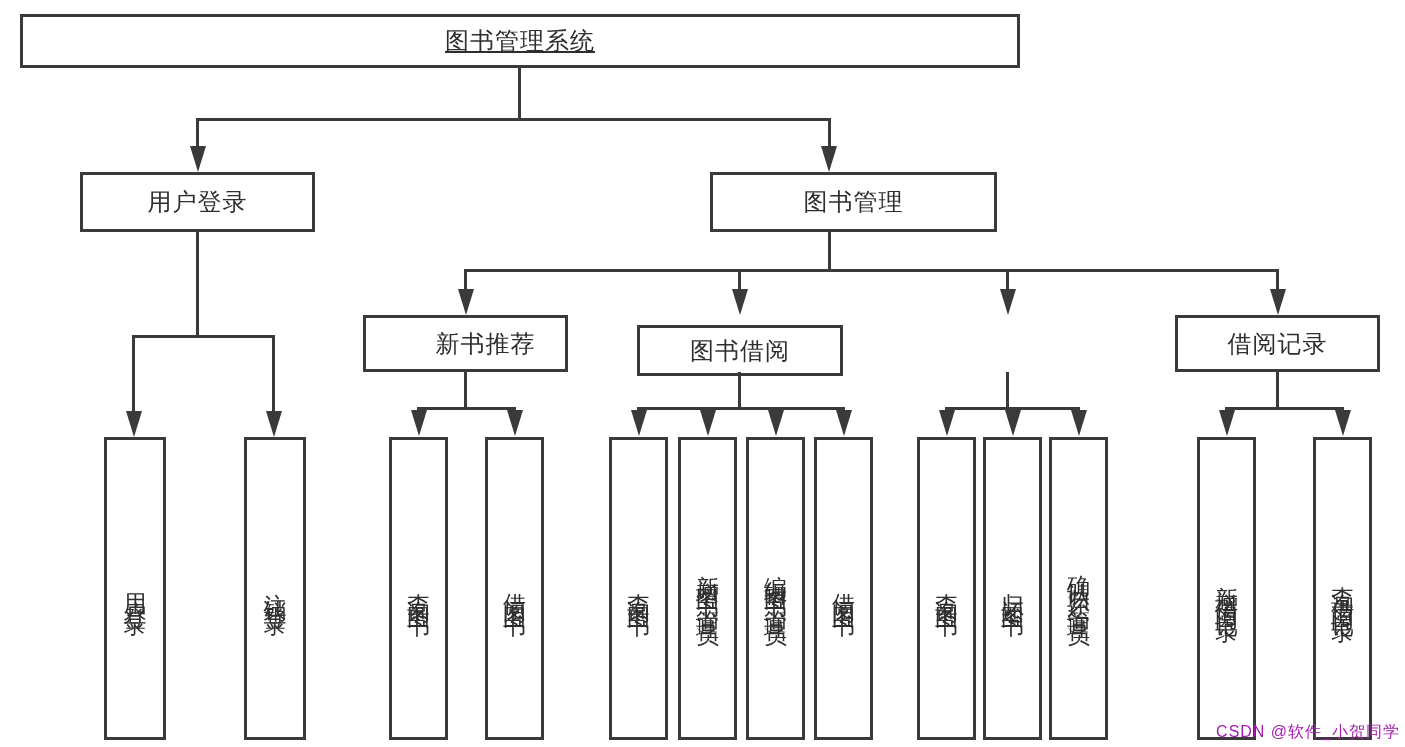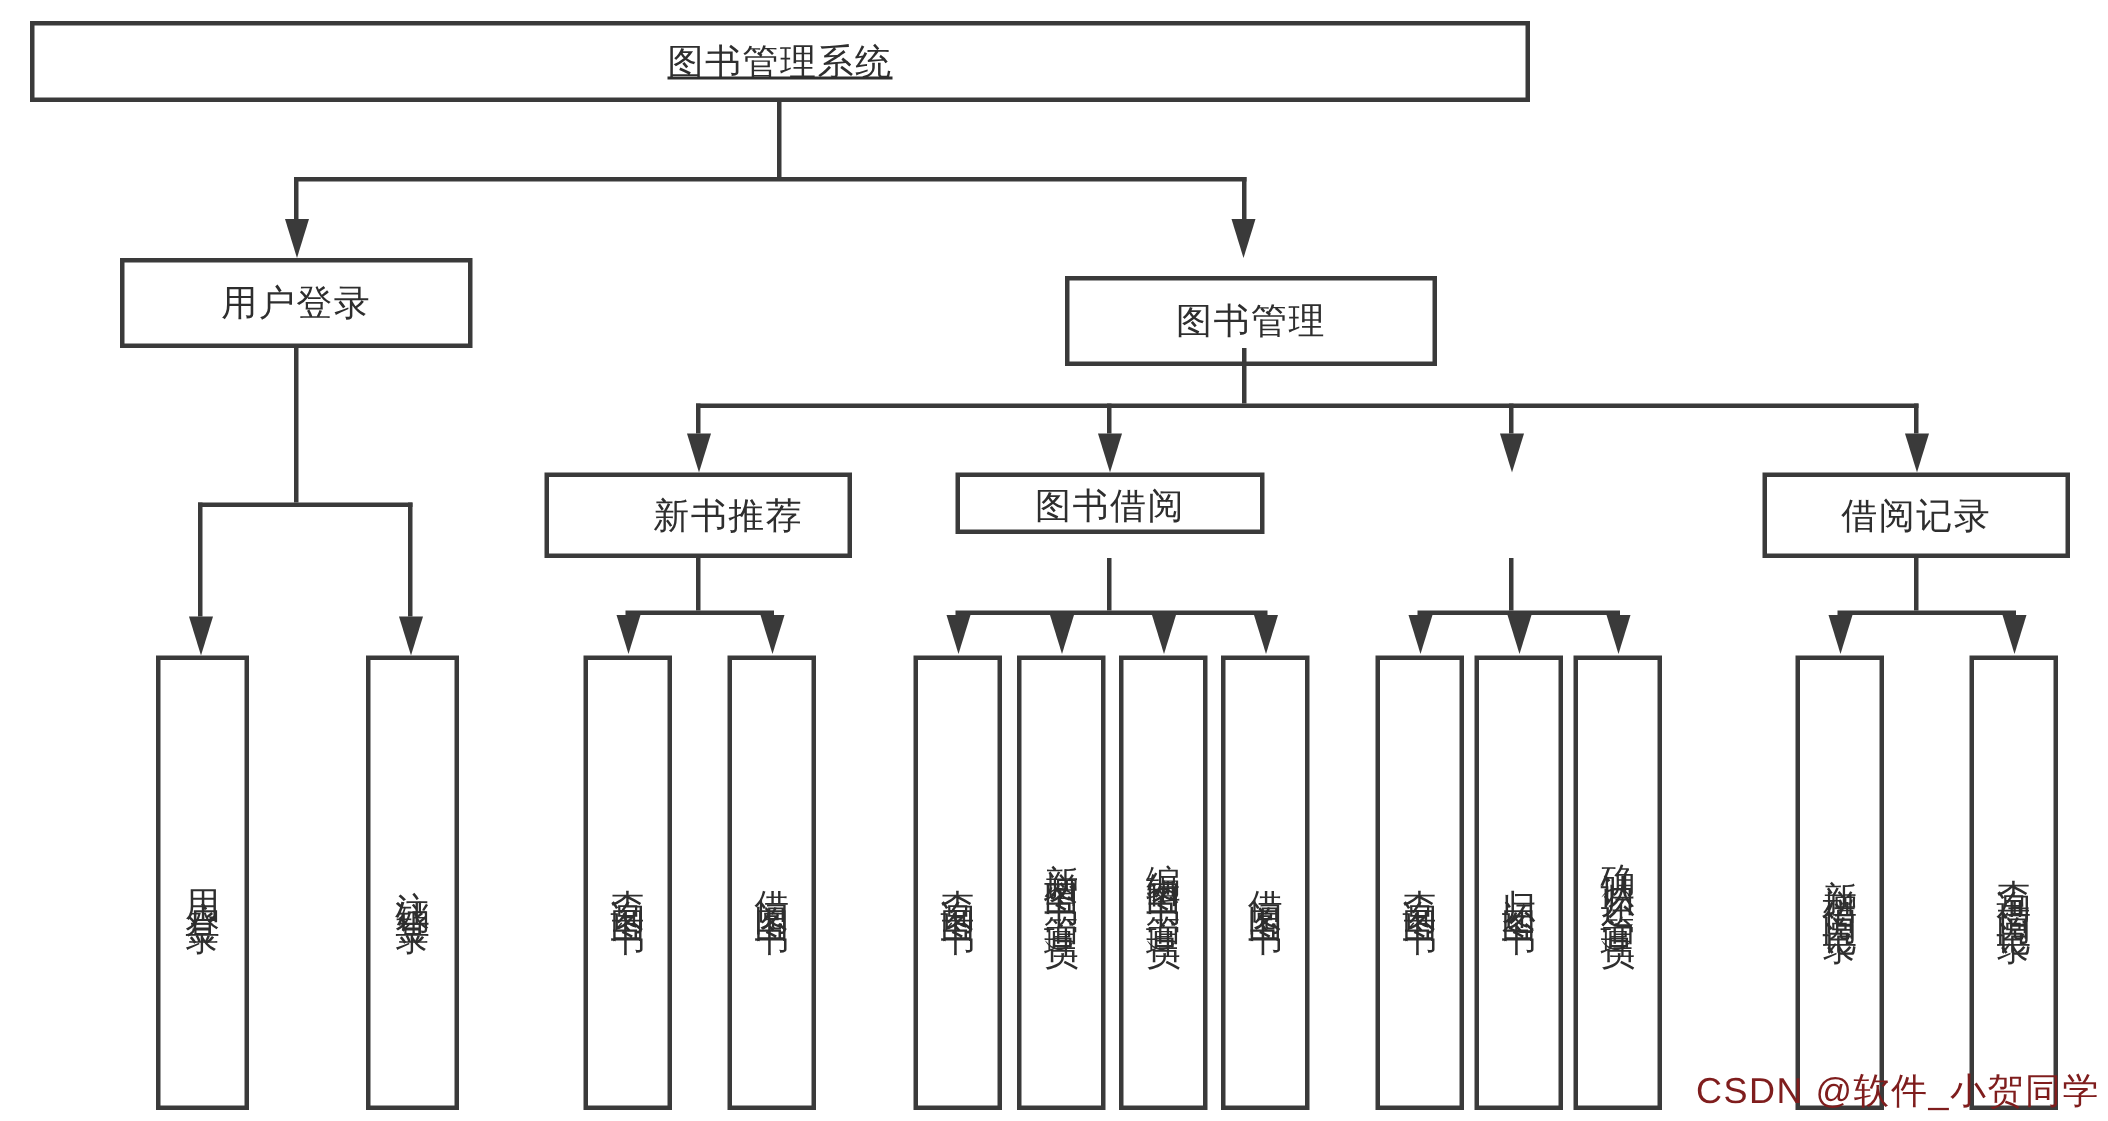--- a/index.html
+++ b/index.html
@@ -40,22 +40,22 @@
     position: absolute;
     width: 0; height: 0;
     border-left: 8px solid transparent;
     border-right: 8px solid transparent;
     border-top: 26px solid #3a3a3a;
   }
   .watermark {
     position: absolute;
     right: 5px;
     bottom: 4px;
-    font-size: 24px;
-    color: #7f1d1d;
+    font-size: 16px;
+    color: #a21caf;
     letter-spacing: 1px;
     z-index: 10;
     white-space: nowrap;
   }
 </style>
 </head>
 <body>
 
 <div class="canvas">
 
@@ -66,21 +66,21 @@
   <div class="vl" style="left:518px; top:68px; height:50px;"></div>
   <div class="hl" style="left:196px; top:118px; width:635px;"></div>
   <div class="vl" style="left:196px; top:118px; height:30px;"></div>
   <div class="vl" style="left:828px; top:118px; height:30px;"></div>
   <div class="arrow" style="left:190px; top:146px;"></div>
   <div class="arrow" style="left:821px; top:146px;"></div>
 
   <div class="box" style="left:80px; top:172px; width:235px; height:60px;">
     <span class="hlabel">用户登录</span>
   </div>
-  <div class="box" style="left:710px; top:184px; width:248px; height:60px;">
+  <div class="box" style="left:710px; top:172px; width:287px; height:60px;">
     <span class="hlabel">图书管理</span>
   </div>
 
   <div class="vl" style="left:196px; top:232px; height:103px;"></div>
   <div class="hl" style="left:132px; top:335px; width:143px;"></div>
   <div class="vl" style="left:132px; top:335px; height:76px;"></div>
   <div class="vl" style="left:272px; top:335px; height:76px;"></div>
   <div class="arrow" style="left:126px; top:411px;"></div>
   <div class="arrow" style="left:266px; top:411px;"></div>
 
@@ -91,21 +91,21 @@
   <div class="vl" style="left:1006px; top:269px; height:20px;"></div>
   <div class="vl" style="left:1276px; top:269px; height:20px;"></div>
   <div class="arrow" style="left:458px; top:289px;"></div>
   <div class="arrow" style="left:732px; top:289px;"></div>
   <div class="arrow" style="left:1000px; top:289px;"></div>
   <div class="arrow" style="left:1270px; top:289px;"></div>
 
   <div class="box" style="left:363px; top:315px; width:205px; height:57px;padding-left:40px;">
     <span class="hlabel">新书推荐</span>
   </div>
-  <div class="box" style="left:637px; top:315px; width:206px; height:41px;align-items:flex-end;">
+  <div class="box" style="left:637px; top:325px; width:206px; height:51px;">
     <span class="hlabel">图书借阅</span>
   </div>
   <div class="box" style="left:1175px; top:315px; width:205px; height:57px;">
     <span class="hlabel">借阅记录</span>
   </div>
 
   <div class="vl" style="left:464px; top:372px; height:35px;"></div>
   <div class="hl" style="left:417px; top:407px; width:99px;"></div>
   <div class="arrow" style="left:411px; top:410px;"></div>
   <div class="arrow" style="left:507px; top:410px;"></div>

